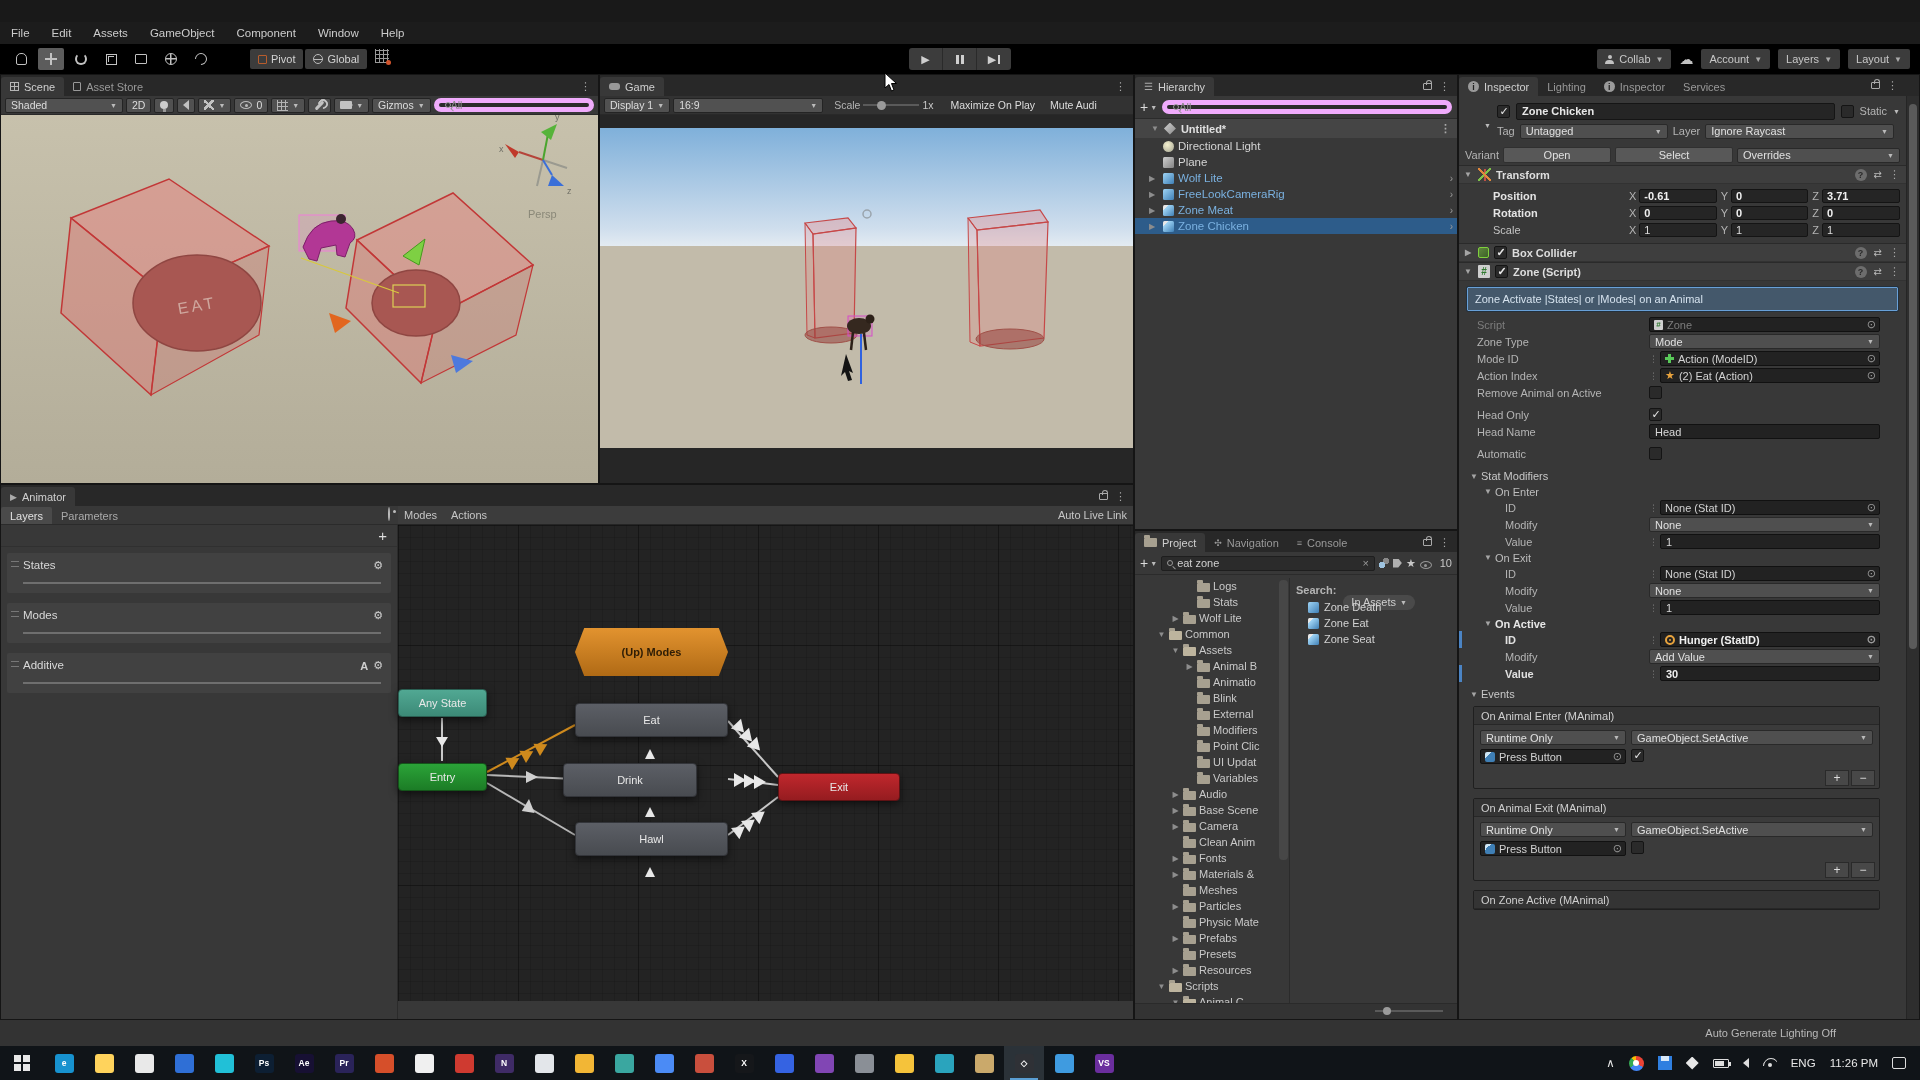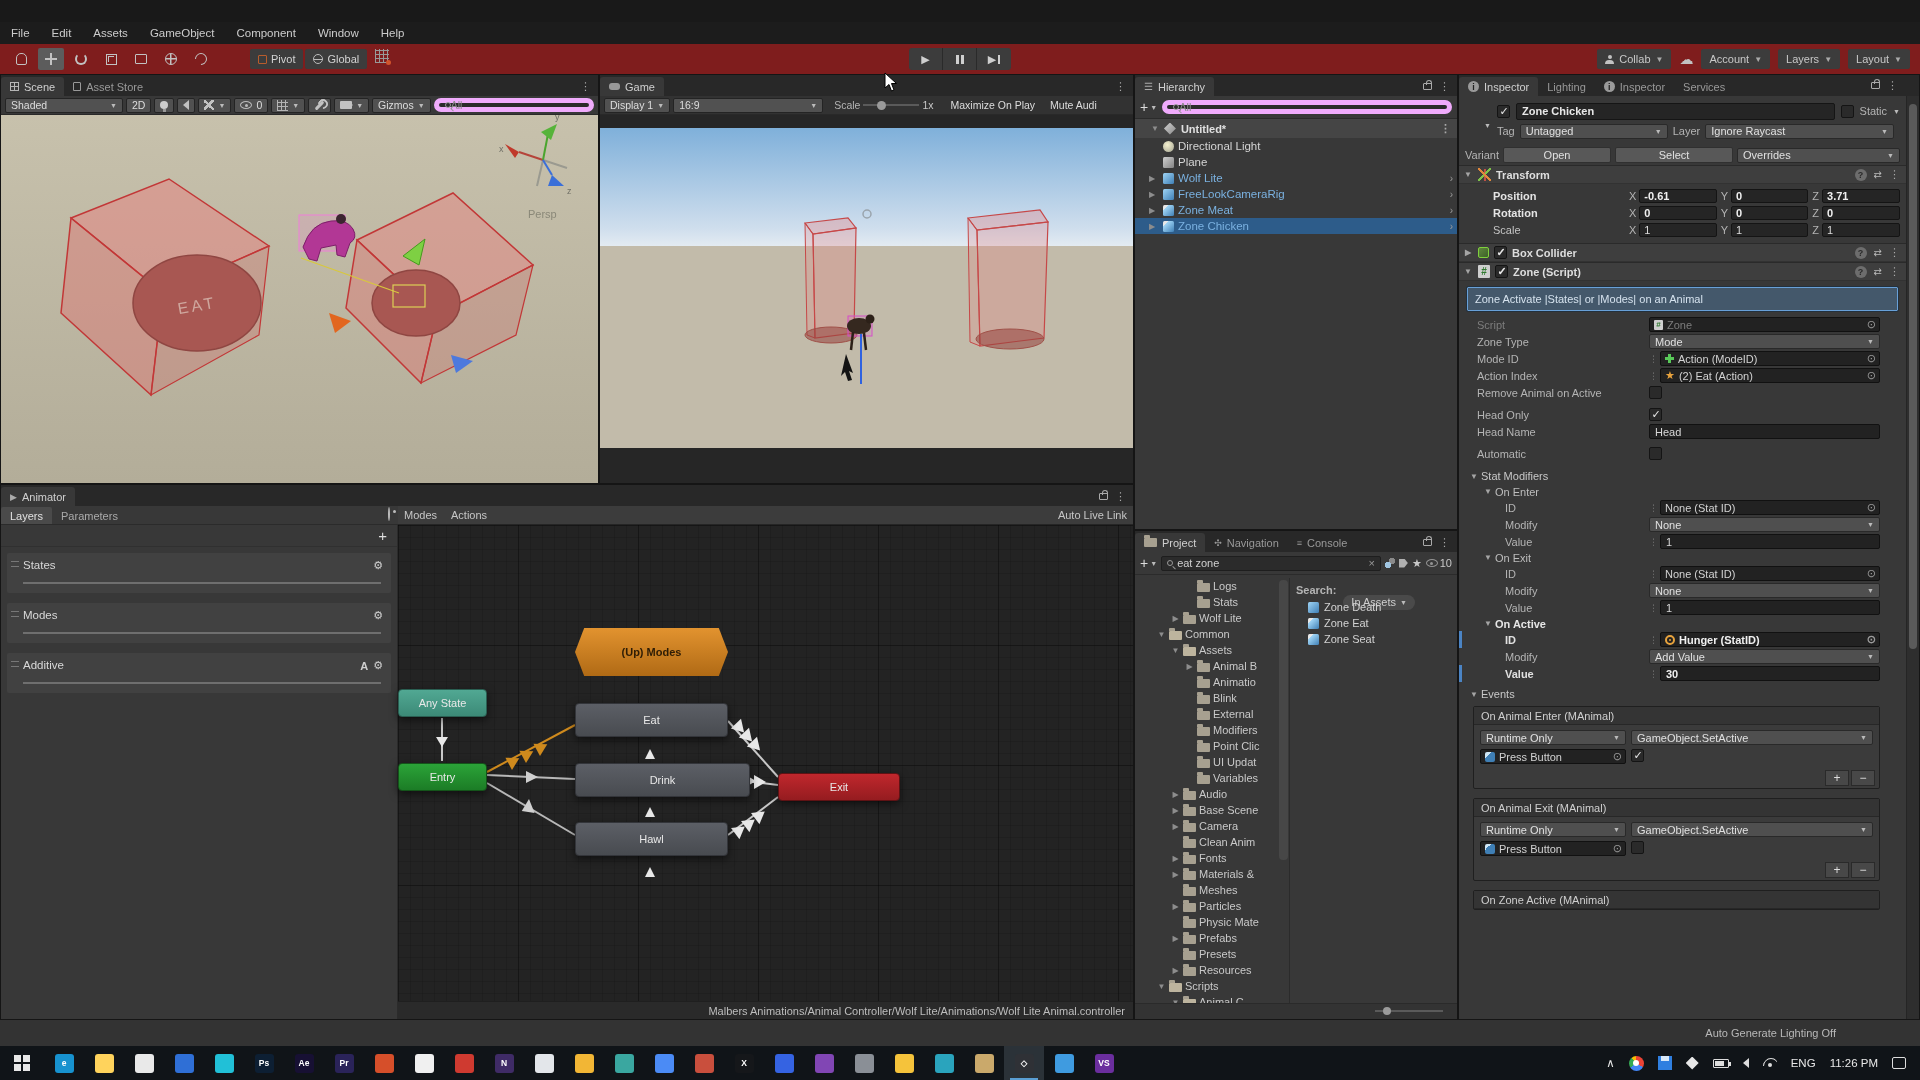--- a/index.html
+++ b/index.html
@@ -13,21 +13,21 @@
     display:flex; align-items:center; gap:8px; padding-left:6px; color:#cfcfcf; font-size:11.5px; }
   .app-ico { width:13px; height:13px; background:linear-gradient(135deg,#777,#444); border-radius:2px; }
   .win-ctrls { margin-left:auto; display:flex; height:22px; }
   .win-btn { width:46px; height:22px; display:flex; align-items:center; justify-content:center;
     color:#cfcfcf; font-size:10px; }
   .menubar { position:absolute; left:0; top:22px; width:1920px; height:22px; background:#1c1c1c;
     display:flex; align-items:center; }
   .menu-item { padding:0 11px; color:#cccccc; font-size:11.5px; }
 
   
-  .maintool { position:absolute; left:0; top:44px; width:1920px; height:30px; background:#7f1d1d; }
+  .maintool { position:absolute; left:0; top:44px; width:1920px; height:30px; background:#000000; }
   .tools { position:absolute; left:8px; top:4px; display:flex; gap:4px; }
   .tool-btn { width:26px; height:22px; border-radius:2px; display:flex; align-items:center; justify-content:center; }
   .tool-btn.sel { background:#5c5c5c; }
   .ti { display:block; }
   .ti-hand { width:11px; height:12px; border:1.5px solid #c2c2c2; border-radius:5px 5px 2px 2px; }
   .ti-move { width:12px; height:12px; background:
       linear-gradient(#c2c2c2,#c2c2c2) center/12px 2px no-repeat,
       linear-gradient(#c2c2c2,#c2c2c2) center/2px 12px no-repeat; }
   .ti-rot { width:12px; height:12px; border:2px solid #c2c2c2; border-radius:50%; border-top-color:transparent; }
   .ti-scale { width:11px; height:11px; border:1.5px solid #c2c2c2; position:relative; }
@@ -727,33 +727,30 @@
         </div>
       <div class="node n-teal" style="left:0;top:164px;width:89px;">
           <span>Any State</span>
         </div>
       <div class="node n-green" style="left:0;top:238px;width:89px;">
           <span>Entry</span>
         </div>
       <div class="node n-gray" style="left:177px;top:178px;width:153px;height:34px;">
           <span>Eat</span>
         </div>
-      <div class="node n-gray" style="left:177px;top:238px;width:175px;height:34px;">
+      <div class="node n-gray" style="left:165px;top:238px;width:134px;height:34px;">
           <span>Drink</span>
         </div>
       <div class="node n-gray" style="left:177px;top:297px;width:153px;height:34px;">
           <span>Hawl</span>
         </div>
       <div class="node n-red" style="left:380px;top:248px;width:122px;">
           <span>Exit</span>
         </div>
     </div>
-    <div class="ctrl-path">
-        <span>Malbers Animations/Animal Controller/Wolf Lite/Animations/Wolf Lite Animal.controller</span>
-      </div>
   </div>
 
   <div class="panel" id="proj-panel">
     <div class="tabs">
       <span class="tab active">
           <span class="folder" style="margin-top:0;"></span>
           <span>Project</span>
         </span>
       <span class="tab">
           <span style="font-size:9px;color:#999;">✣</span>
@@ -771,21 +768,21 @@
     <div class="proj-toolbar">
       <span class="plus-btn">+<span class="dn">▼</span></span>
       <span class="proj-search">
         <i class="mag"></i>
         <span>eat zone</span>
         <span style="margin-left:auto;color:#999;">×</span>
       </span>
       <span class="pkg-ico"></span>
       <span class="tag-ico"></span>
       <span style="color:#c8c8c8;">★</span>
-      <span style="display:flex;align-items:center;gap:2px;">
+      <span style="display:flex;align-items:flex-end;gap:8px;">
           <i class="eye" style="opacity:.7;"></i>
           <span>10</span>
         </span>
     </div>
     <div class="proj-body">
       <div class="tree-col">
         <div>
 
             <div class="tree-row lv-4">
               <span class="arr"></span>

